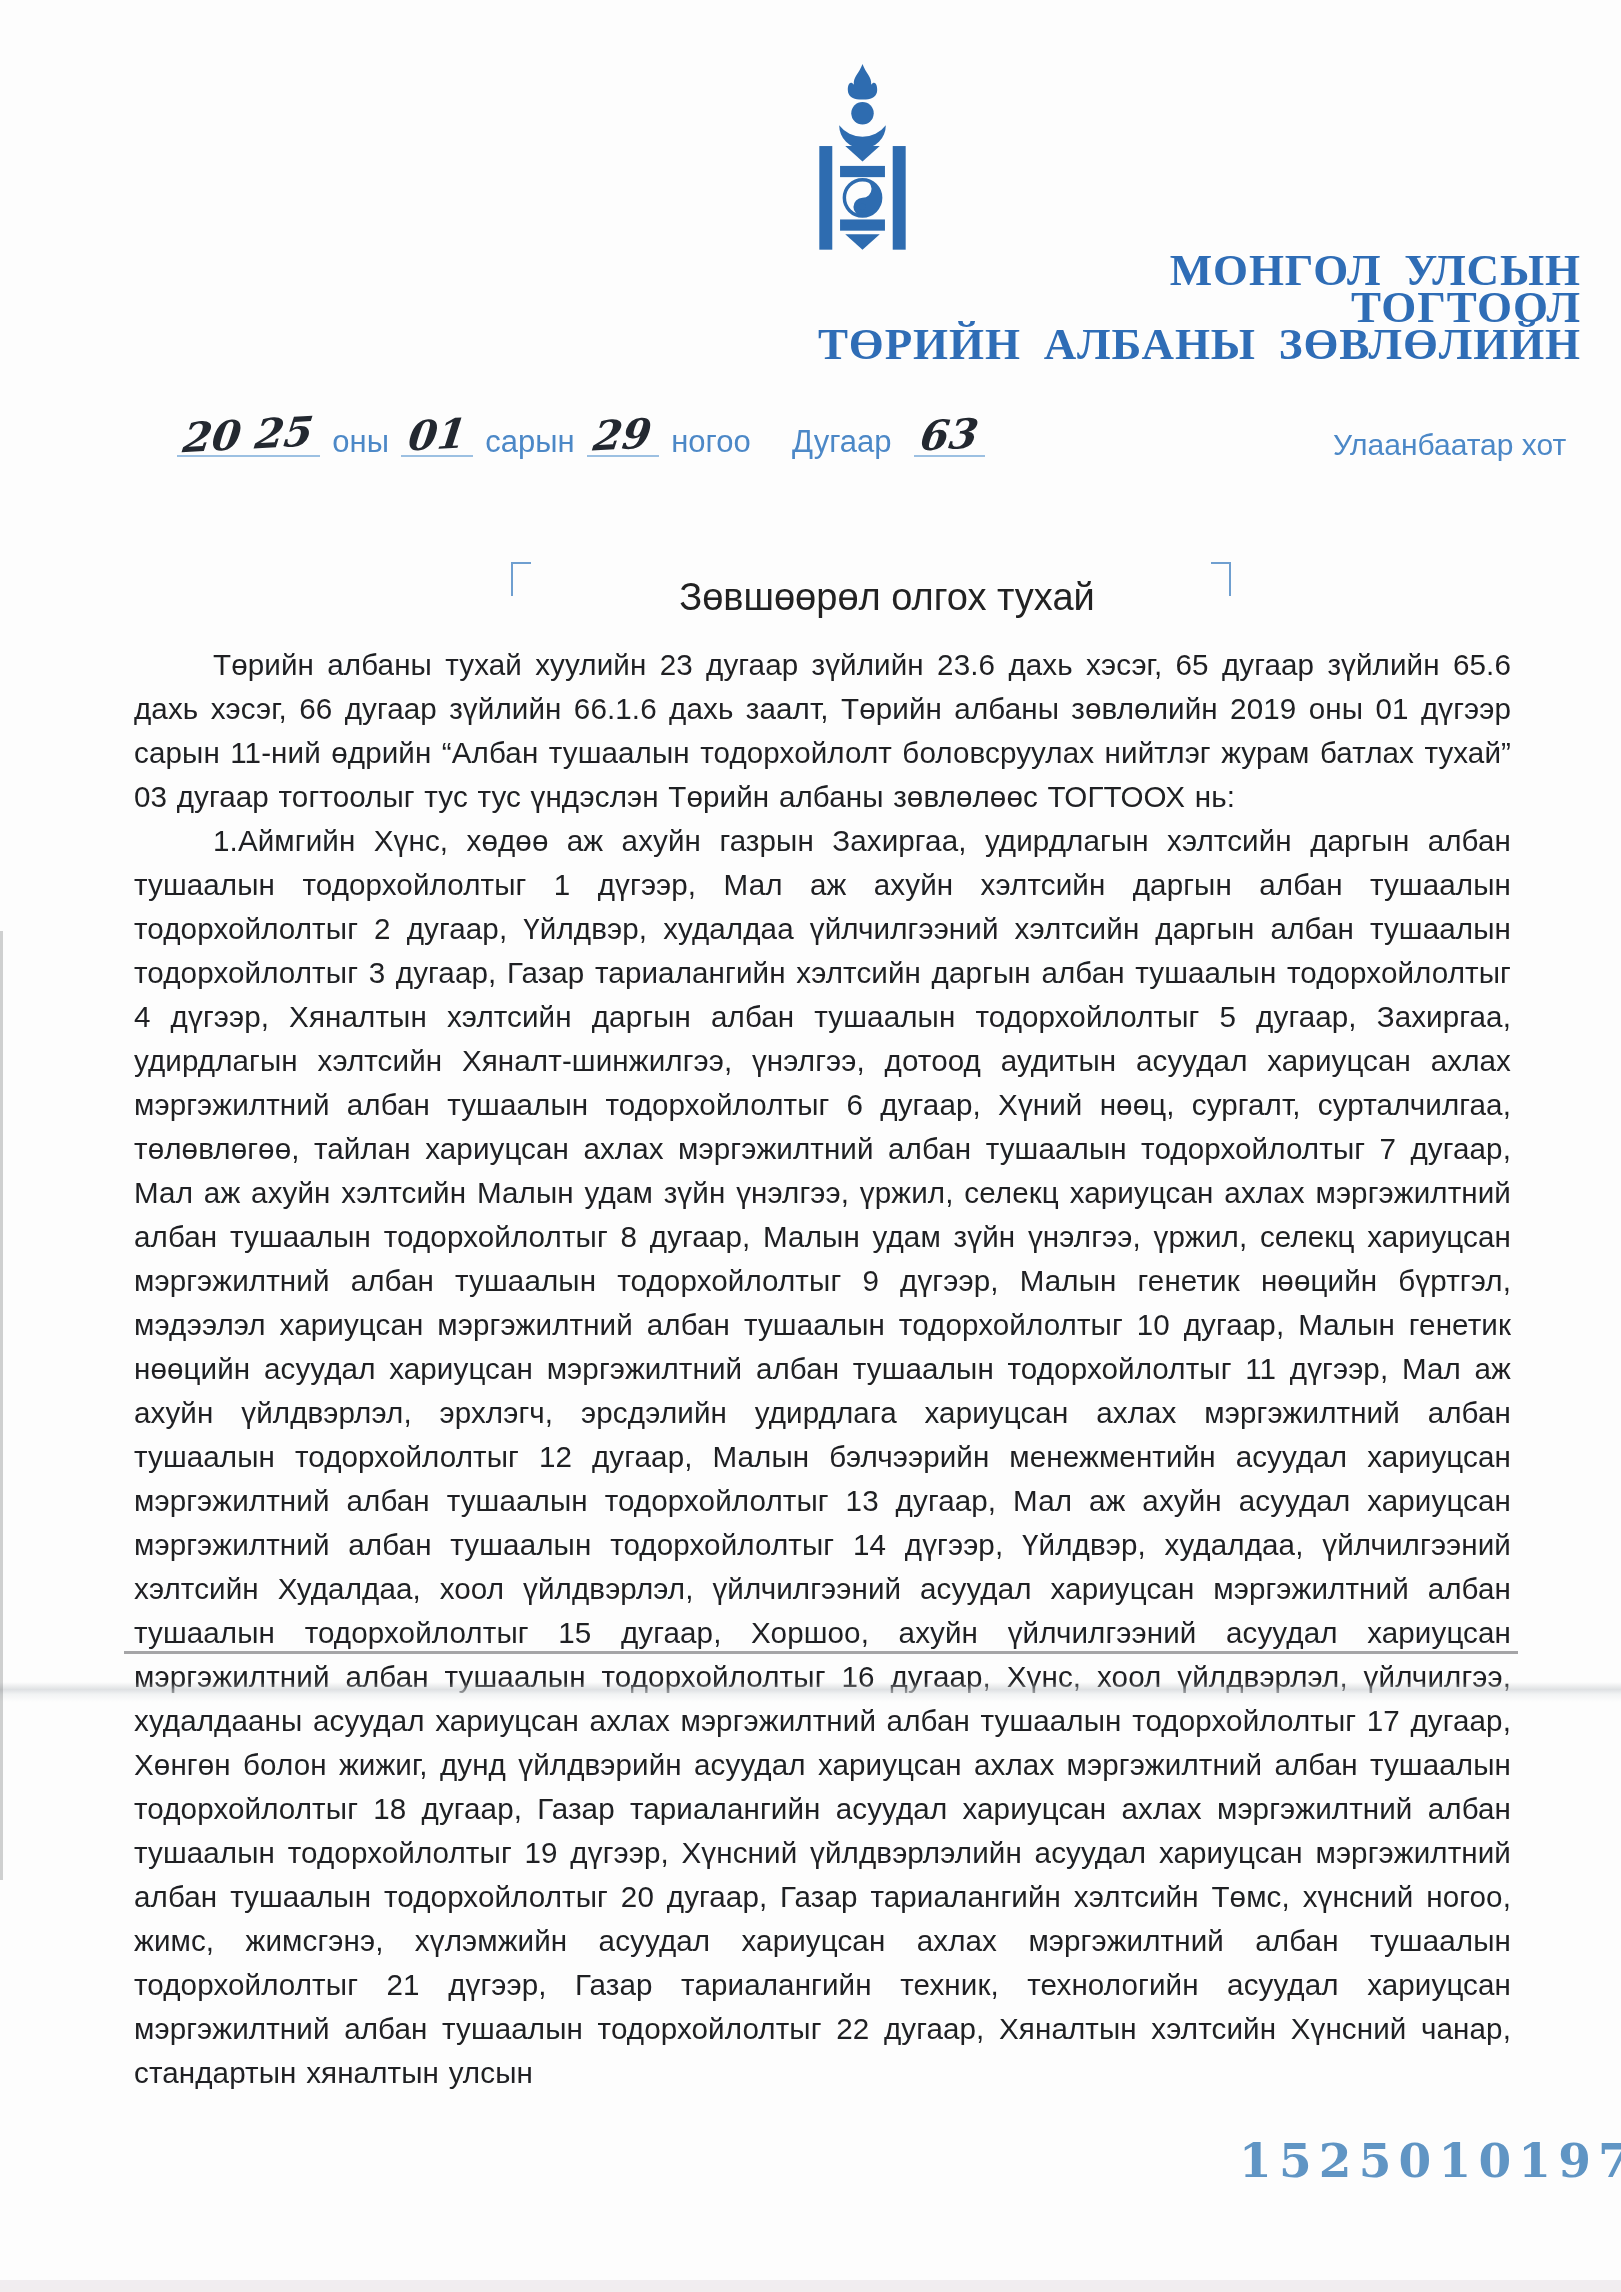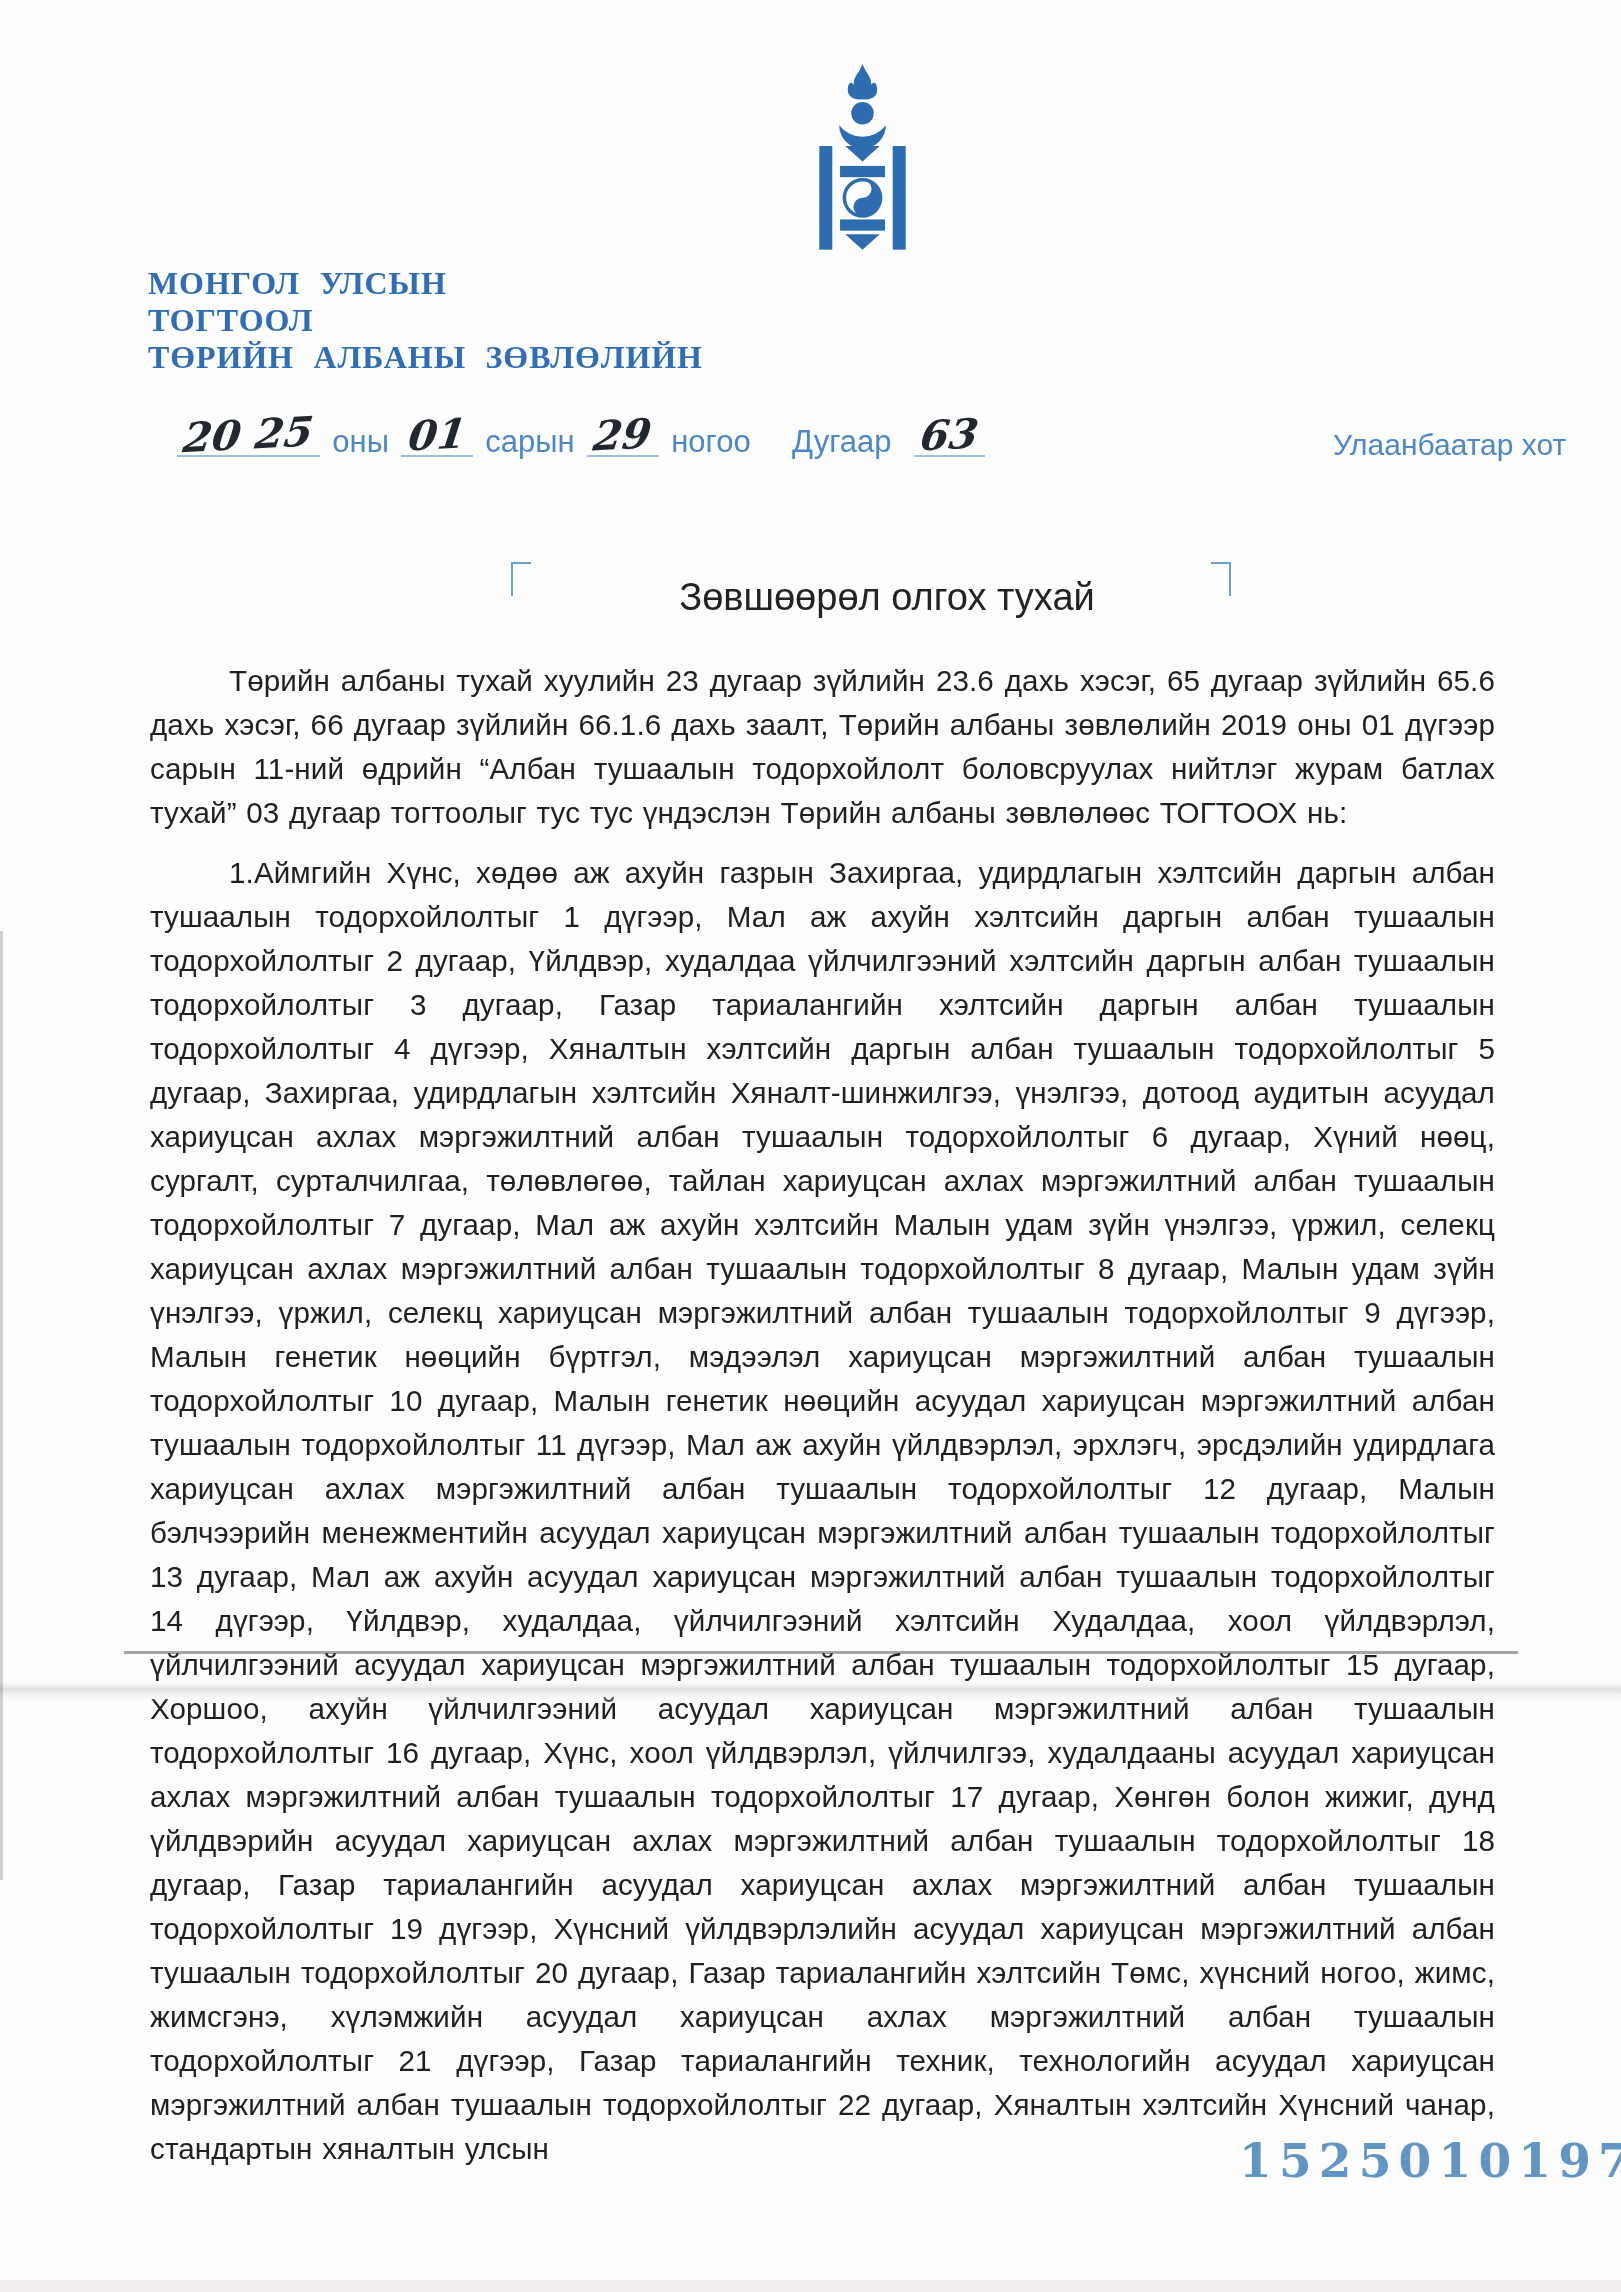--- a/index.html
+++ b/index.html
@@ -7,25 +7,25 @@
     position:relative;
     width:1621px;height:2293px;
     background:#fdfdfd;
     overflow:hidden;
     font-family:"Liberation Sans", sans-serif;
     color:#1f2023;
   }
   
   .emblem{position:absolute;left:809px;top:64px;width:107px;height:190px;}
   .org{
-    position:absolute;left:148px;top:265px;width:1433px;
-    text-align:left;
+    position:absolute;left:148px;top:252px;width:1433px;
+    text-align:right;
     font-family:"Liberation Serif", serif;
     font-weight:bold;
-    font-size:32px;line-height:37px;
+    font-size:45px;line-height:37px;
     letter-spacing:0.9px;word-spacing:10.7px;
     color:#2f6db6;
   }
   
   .dateline-left{
     position:absolute;left:177px;top:401px;height:56px;
     display:flex;align-items:flex-end;gap:12.5px;
   }
   .dateline-center{
     position:absolute;left:792px;top:401px;height:56px;
@@ -63,21 +63,21 @@
     position:absolute;left:260px;top:576px;width:1254px;
     text-align:center;
     font-size:38px;font-weight:500;
     color:#222;
   }
   
   .body-text{
     position:absolute;left:134px;top:643px;width:1377px;
   }
   .body-text p{
-    margin:16px;
+    margin:0;
     font-size:29.6px;line-height:44px;
     text-align:justify;
     text-indent:79px;
     color:#1f2023;
     letter-spacing:0.1px;
     word-spacing:1.3px;
   }
   
   .fold-1{
     position:absolute;left:124px;top:1651px;width:1394px;height:2.7px;

